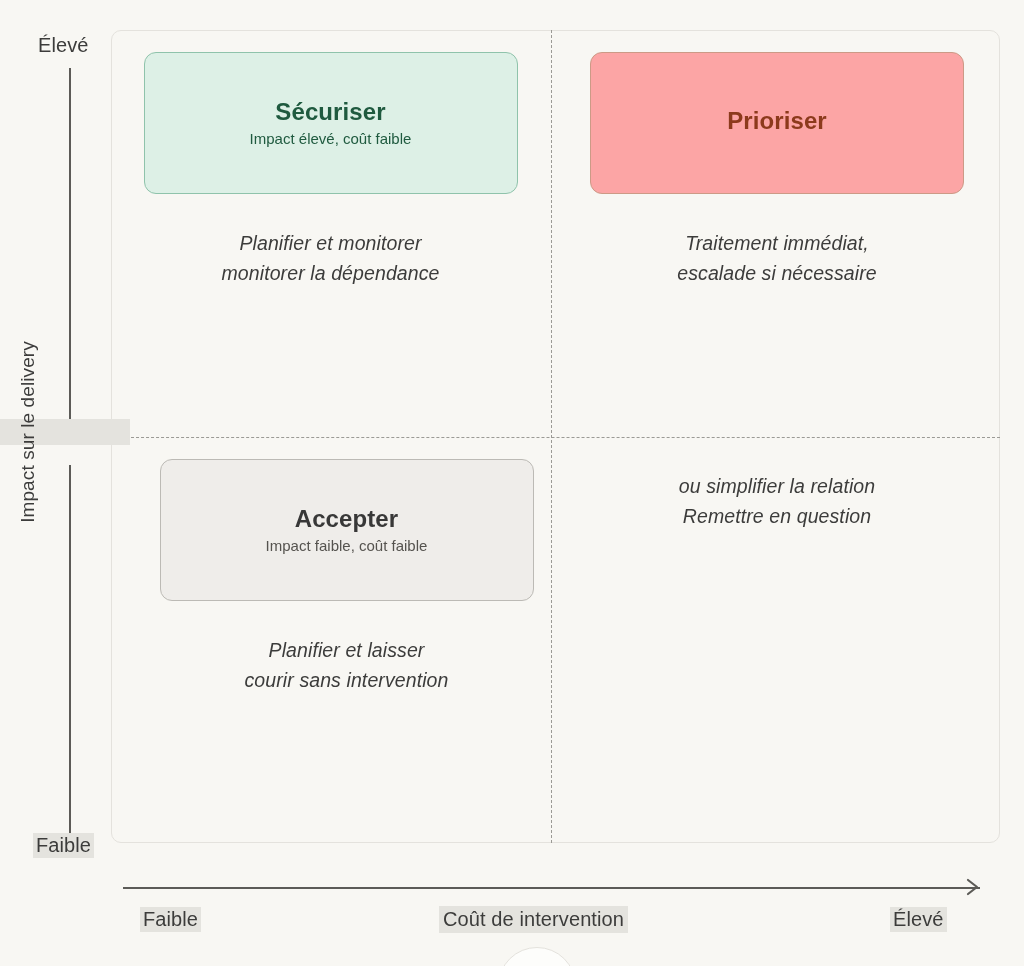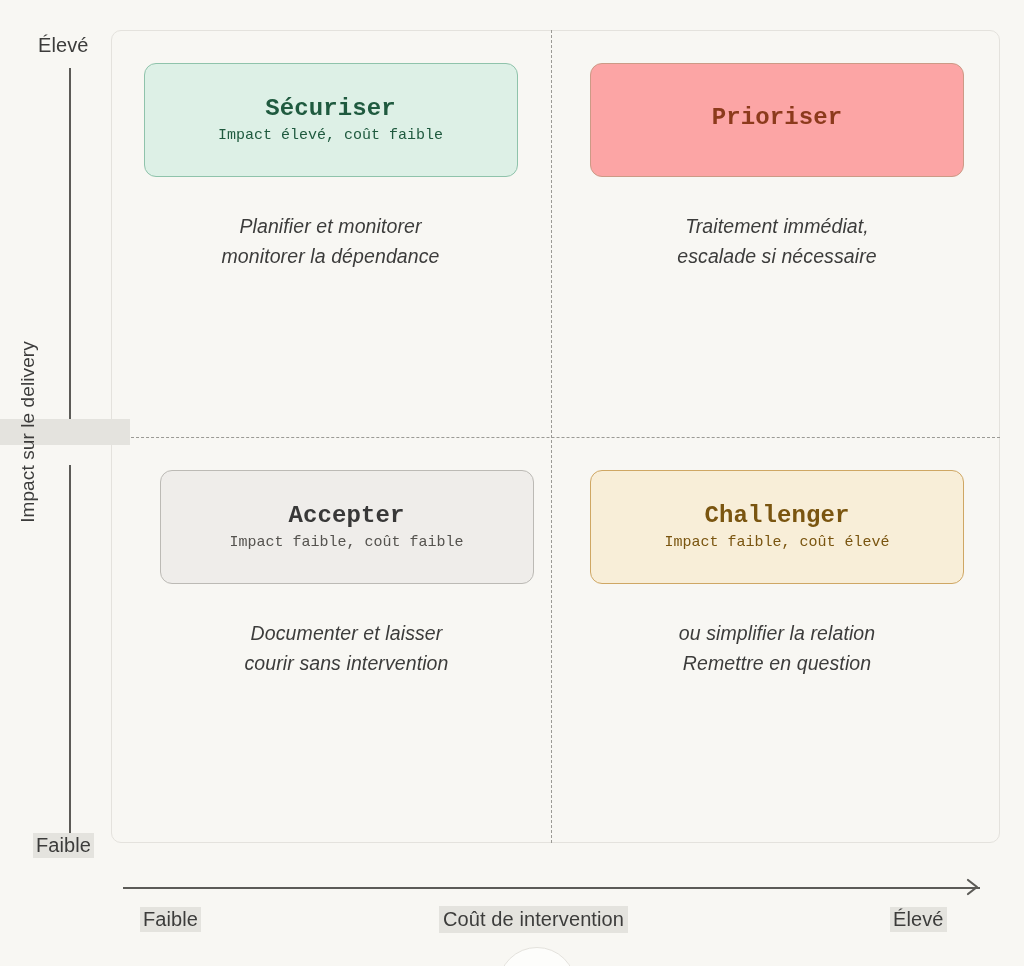--- a/index.html
+++ b/index.html
@@ -61,30 +61,29 @@
     flex-direction: column;
     align-items: center;
   }
   .q-tl { left: 111px; top: 30px;  width: 440px; height: 407px; }
   .q-tr { left: 551px; top: 30px;  width: 449px; height: 407px; }
   .q-bl { left: 111px; top: 437px; width: 440px; height: 406px; padding-left: 32px; }
   .q-br { left: 551px; top: 437px; width: 449px; height: 406px; }
 
   .q-card {
     width: 374px;
-    height: 114px;
+    height: 142px;
     border-radius: 12px;
     border: 1.4px solid #cccac4;
     box-sizing: border-box;
     display: flex;
     flex-direction: column;
     align-items: center;
     justify-content: center;
-    margin-top: 33px;
-    font-family: Liberation Mono, monospace;
+    margin-top: 22px;
   }
   .q-tl .q-card, .q-bl .q-card { margin-left: -1px; }
   .q-tr .q-card, .q-br .q-card { margin-left: 3px; }
 
   .q-title {
     font-size: 24px;
     font-weight: bold;
     letter-spacing: 0.1px;
     line-height: 1.15;
     margin-bottom: 4px;
@@ -265,30 +264,26 @@
       <div>escalade si nécessaire</div>
     </div>
   </div>
 
   <div class="quadrant q-bl">
     <div class="q-card card-accept">
       <div class="q-title">Accepter</div>
       <div class="q-subtitle">Impact faible, coût faible</div>
     </div>
     <div class="q-desc">
-      <div>Documenter et laisser</div>
+      <div>Planifier et laisser</div>
       <div>courir sans intervention</div>
     </div>
   </div>
 
   <div class="quadrant q-br">
-    <div class="q-card card-challenge">
-      <div class="q-title">Challenger</div>
-      <div class="q-subtitle">Impact faible, coût élevé</div>
-    </div>
     <div class="q-desc">
       <div>ou simplifier la relation</div>
       <div>Remettre en question</div>
     </div>
   </div>
 
   <div class="yaxis-line-top"></div>
   <div class="yaxis-line-bottom"></div>
   <div class="yaxis-label">Impact sur le delivery</div>
   <div class="ytick-high">Élevé</div>

